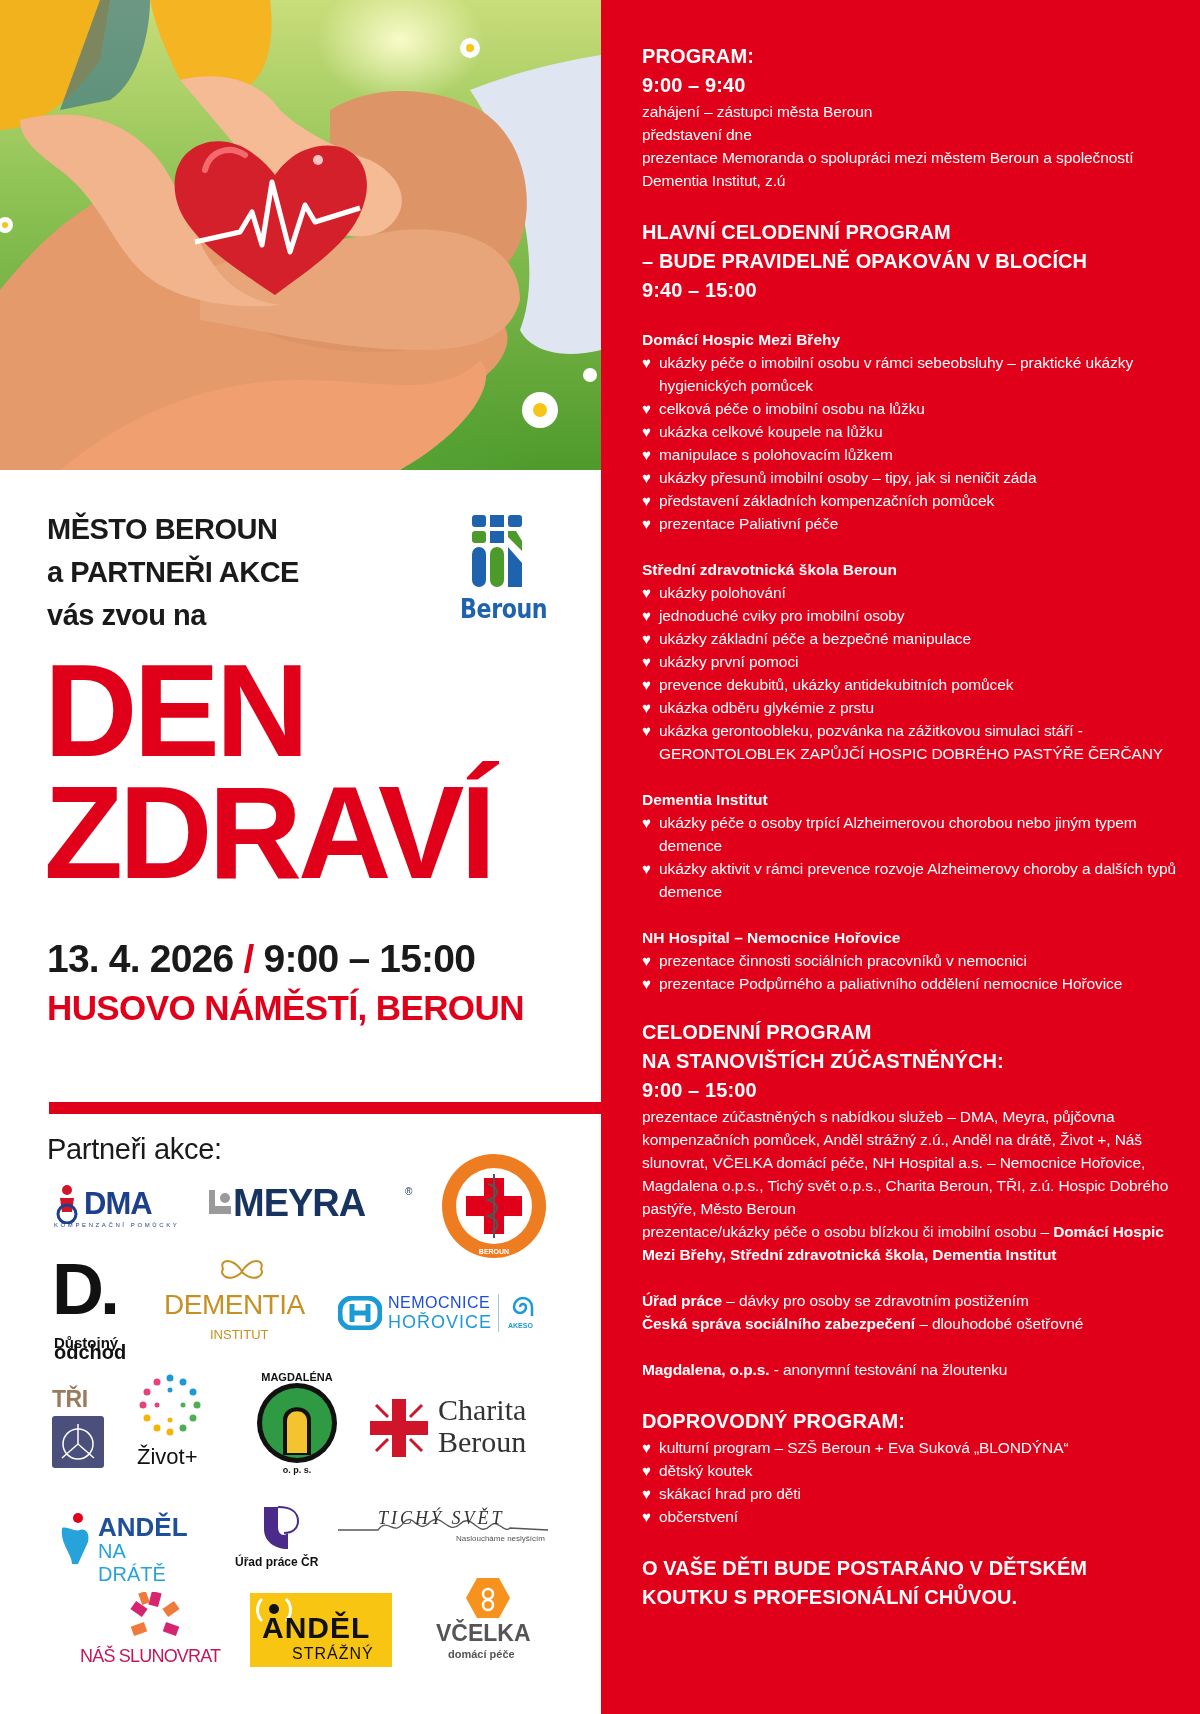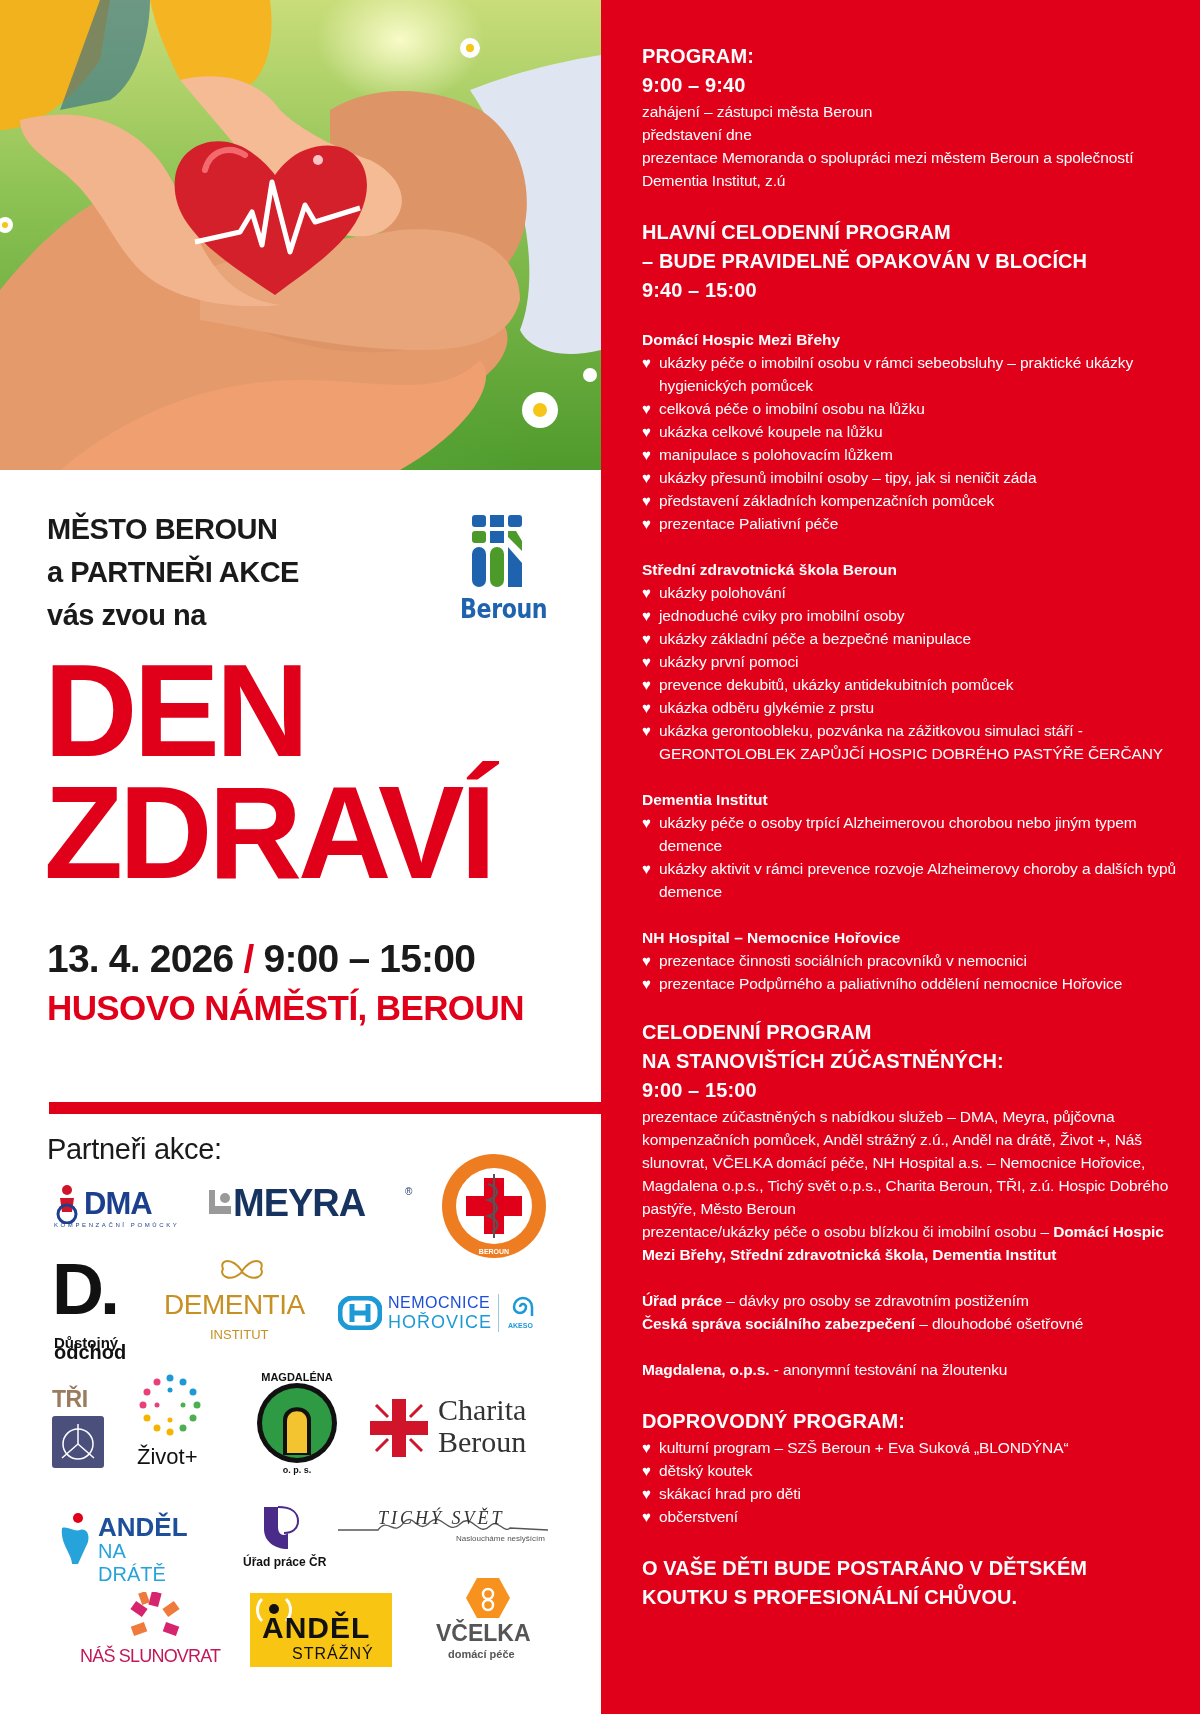--- a/index.html
+++ b/index.html
@@ -270,21 +270,21 @@
   </svg>
   <span class="logo-text" style="position:absolute;left:40px;top:2px;font-weight:900;font-size:26px;color:#1d4f9a;">ANDĚL</span>
   <span class="logo-text" style="position:absolute;left:40px;top:30px;font-size:20px;color:#27a3dc;">NA DRÁTĚ</span>
 </div>
 
 <div class="logo" style="left:233px;top:1505px;width:95px;height:70px;">
   <svg width="44" height="46" viewBox="0 0 44 46" style="position:absolute;left:25px;top:0;">
     <path d="M6,2 L20,2 L20,22 C20,30 26,32 30,28 L30,44 C16,44 6,36 6,24 Z" fill="#4a2b8a"></path>
     <path d="M20,2 C34,2 40,8 40,16 C40,24 34,28 26,28" fill="none" stroke="#4a2b8a" stroke-width="2"></path>
   </svg>
-  <span class="logo-text" style="position:absolute;left:10px;top:50px;font-weight:bold;font-size:12px;color:#111;white-space:nowrap;">Úřad práce ČR</span>
+  <span class="logo-text" style="position:absolute;left:2px;top:50px;font-weight:bold;font-size:12px;color:#111;white-space:nowrap;">Úřad práce ČR</span>
 </div>
 
 <div class="logo" style="left:338px;top:1508px;width:210px;height:50px;">
   <svg width="210" height="30" viewBox="0 0 210 30" style="position:absolute;left:0;top:0;">
     <path d="M0,22 L40,22 C50,8 56,30 66,14 C76,4 80,28 92,14 C104,4 110,28 122,16 C134,4 140,30 152,18 C160,10 166,26 172,20 L210,22" fill="none" stroke="#555" stroke-width="1.3"></path>
   </svg>
   <span class="logo-text" style="position:absolute;left:40px;top:0px;font-family:'Liberation Serif',serif;font-style:italic;font-size:18px;color:#333;letter-spacing:3px;">TICHÝ SVĚT</span>
   <span class="logo-text" style="position:absolute;left:118px;top:26px;font-size:8px;color:#555;white-space:nowrap;">Nasloucháme neslyšícím</span>
 </div>
 

